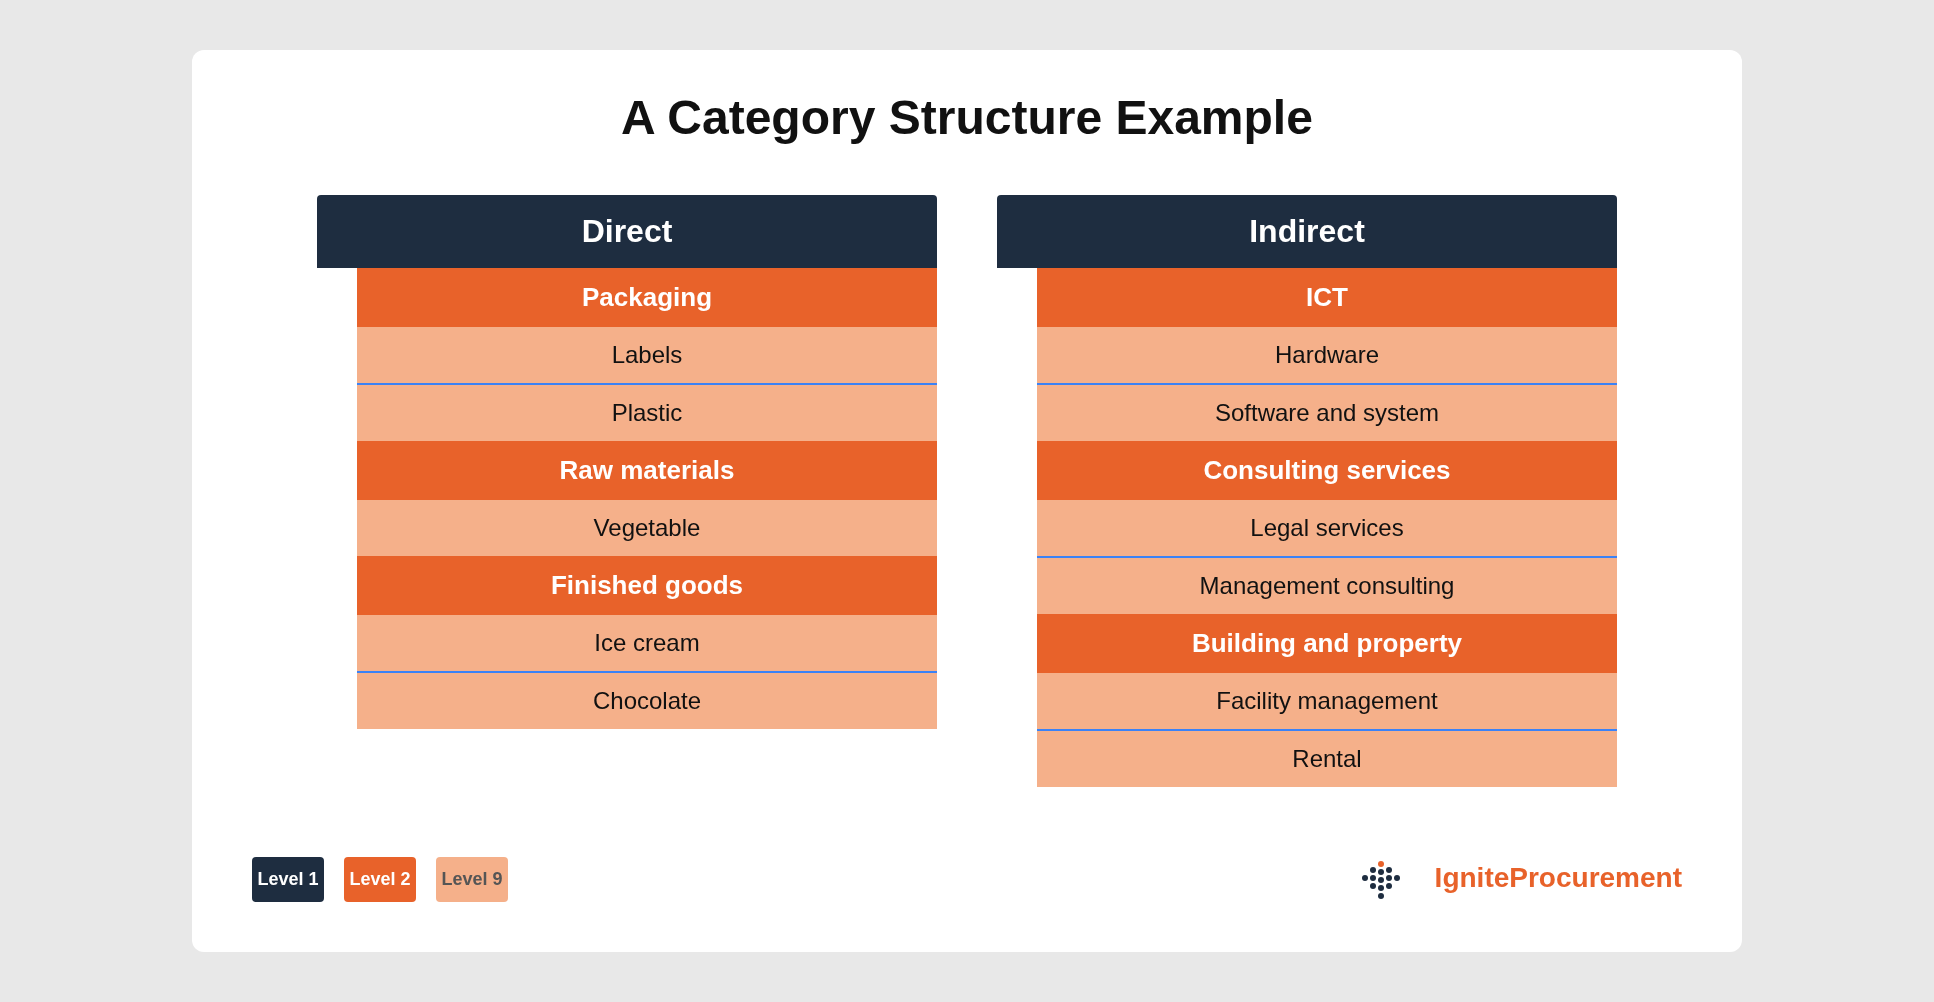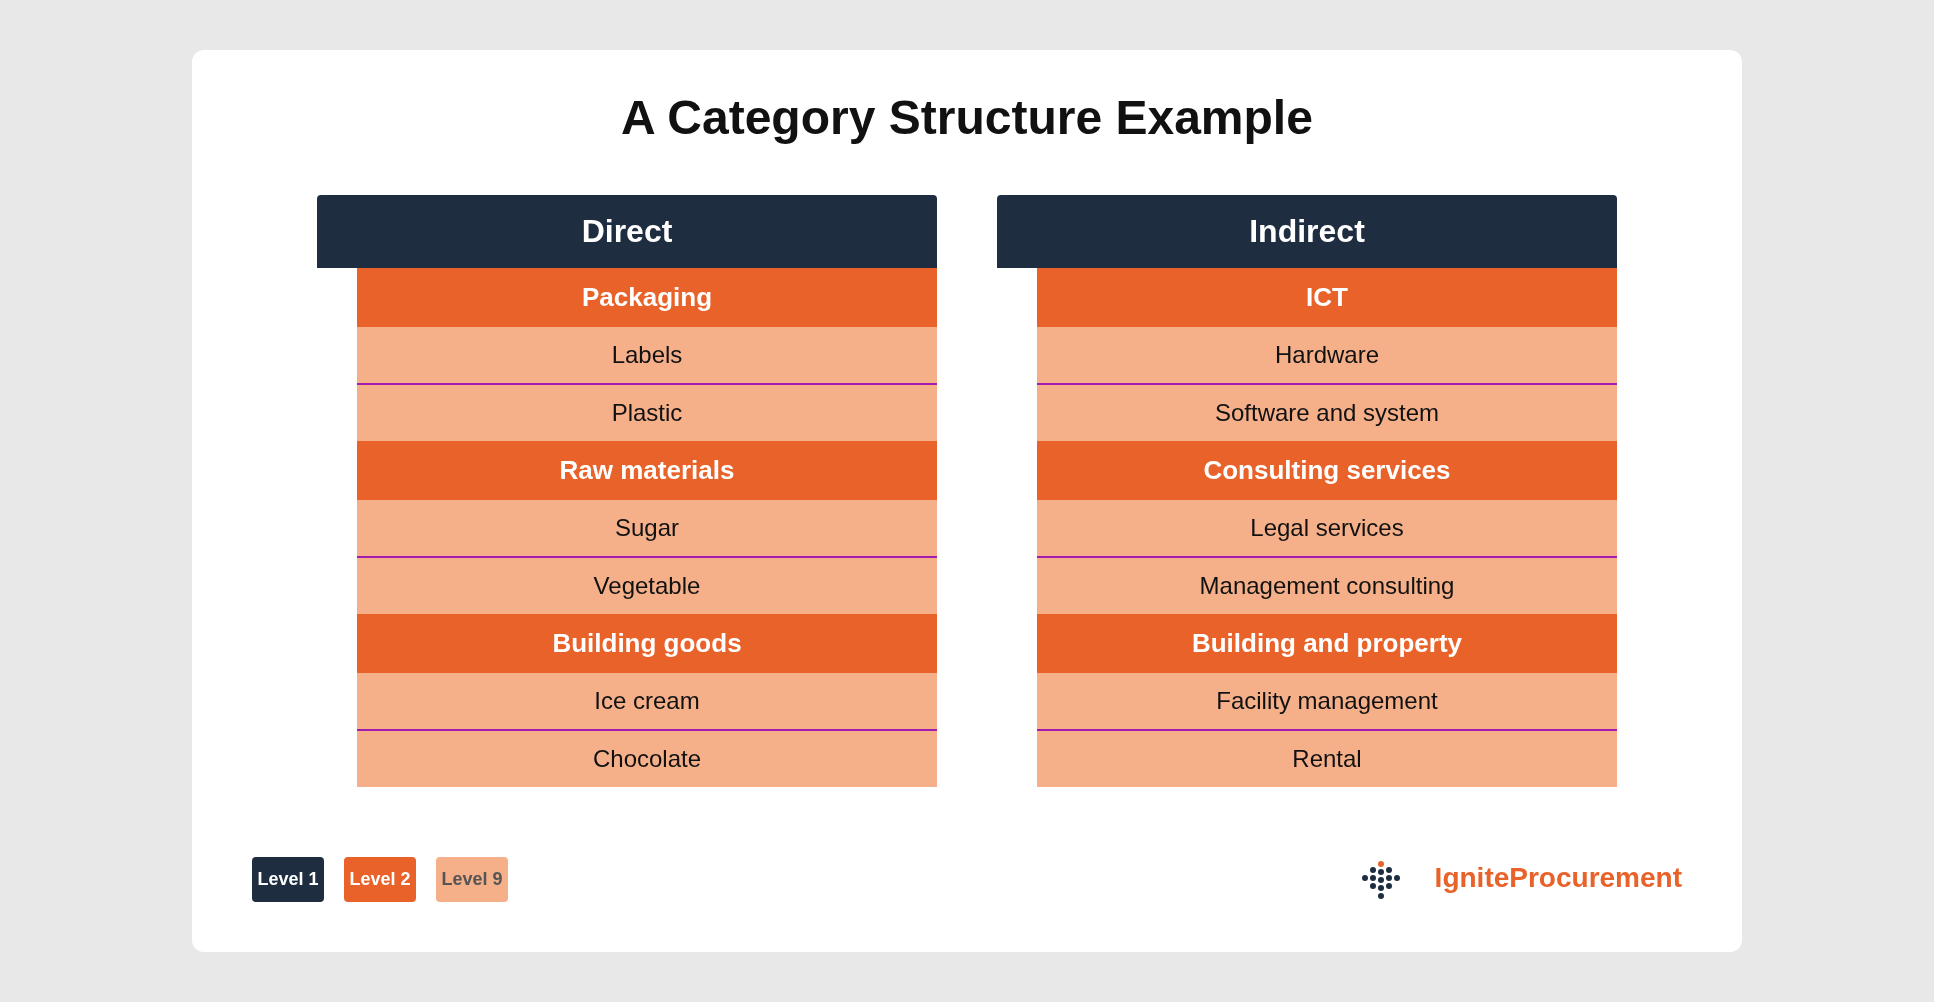--- a/index.html
+++ b/index.html
@@ -65,21 +65,21 @@
     }
 
     
     .level3-row {
       background: #f5b08a;
       color: #111;
       font-size: 24px;
       font-weight: 400;
       text-align: center;
       padding: 14px 20px;
-      border-bottom: 2px solid #a21caf;
+      border-bottom: 2px solid #3b82f6;
     }
 
     .level3-row:last-child {
       border-bottom: none;
     }
 
     
     .legend {
       display: flex;
       align-items: center;
@@ -165,27 +165,26 @@
             <strong>Packaging</strong>
           </div>
           <div class="level3-row">Labels</div>
           <div class="level3-row">Plastic</div>
         </div>
 
         <div class="indented-group">
           <div class="level2-row">
             <strong>Raw materials</strong>
           </div>
-          <div class="level3-row">Sugar</div>
           <div class="level3-row">Vegetable</div>
         </div>
 
         <div class="indented-group">
           <div class="level2-row">
-            <strong>Building goods</strong>
+            <strong>Finished goods</strong>
           </div>
           <div class="level3-row">Ice cream</div>
           <div class="level3-row">Chocolate</div>
         </div>
       </div>
     </div>
 
     <div class="column indirect-col">
       <div class="level1-header">Indirect</div>
       <div class="structure-wrap">

